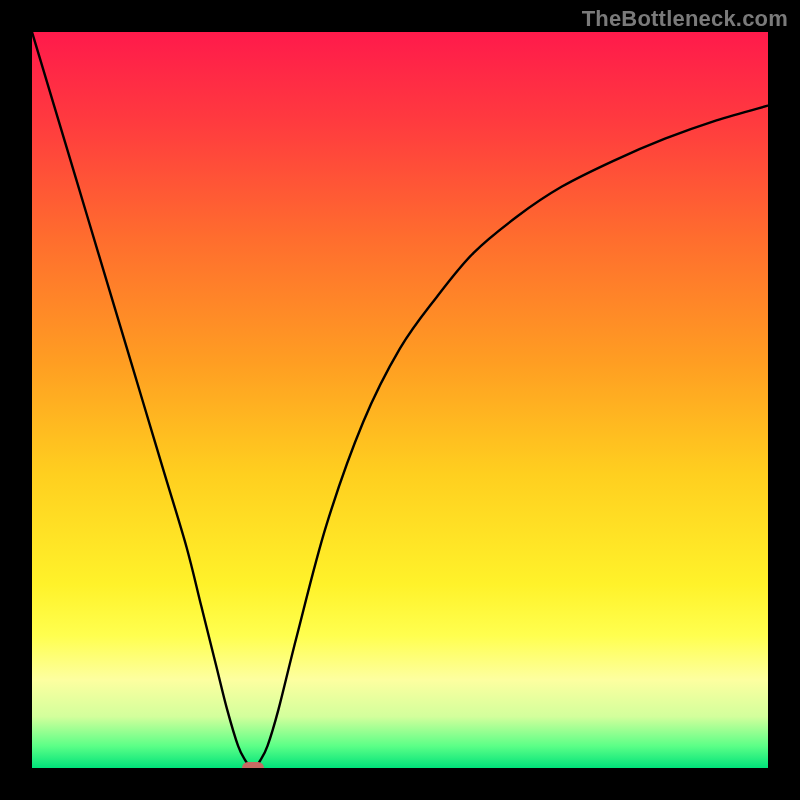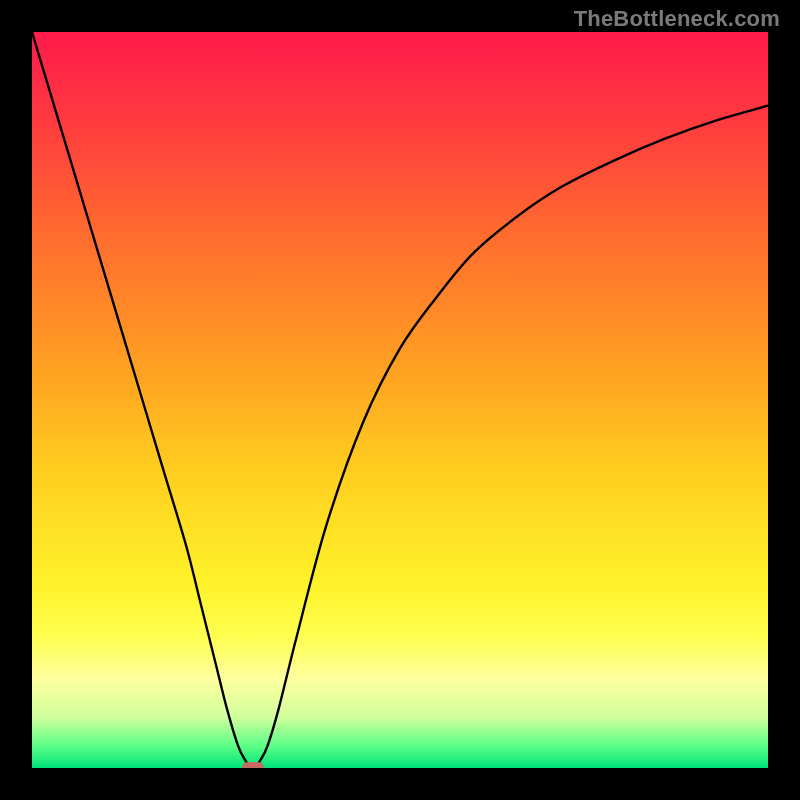--- a/index.html
+++ b/index.html
@@ -36,21 +36,21 @@
   .marker {
     position: absolute;
     width: 22px;
     height: 12px;
     border-radius: 6px;
     transform: translate(-50%, -50%);
   }
   .watermark {
     position: absolute;
     top: 6px;
-    right: 20px;
+    right: 12px;
     color: #7a7a7a;
     font-size: 22px;
     font-weight: 600;
     letter-spacing: 0.2px;
     user-select: none;
   }
 </style>
 </head>
 <body>
 

